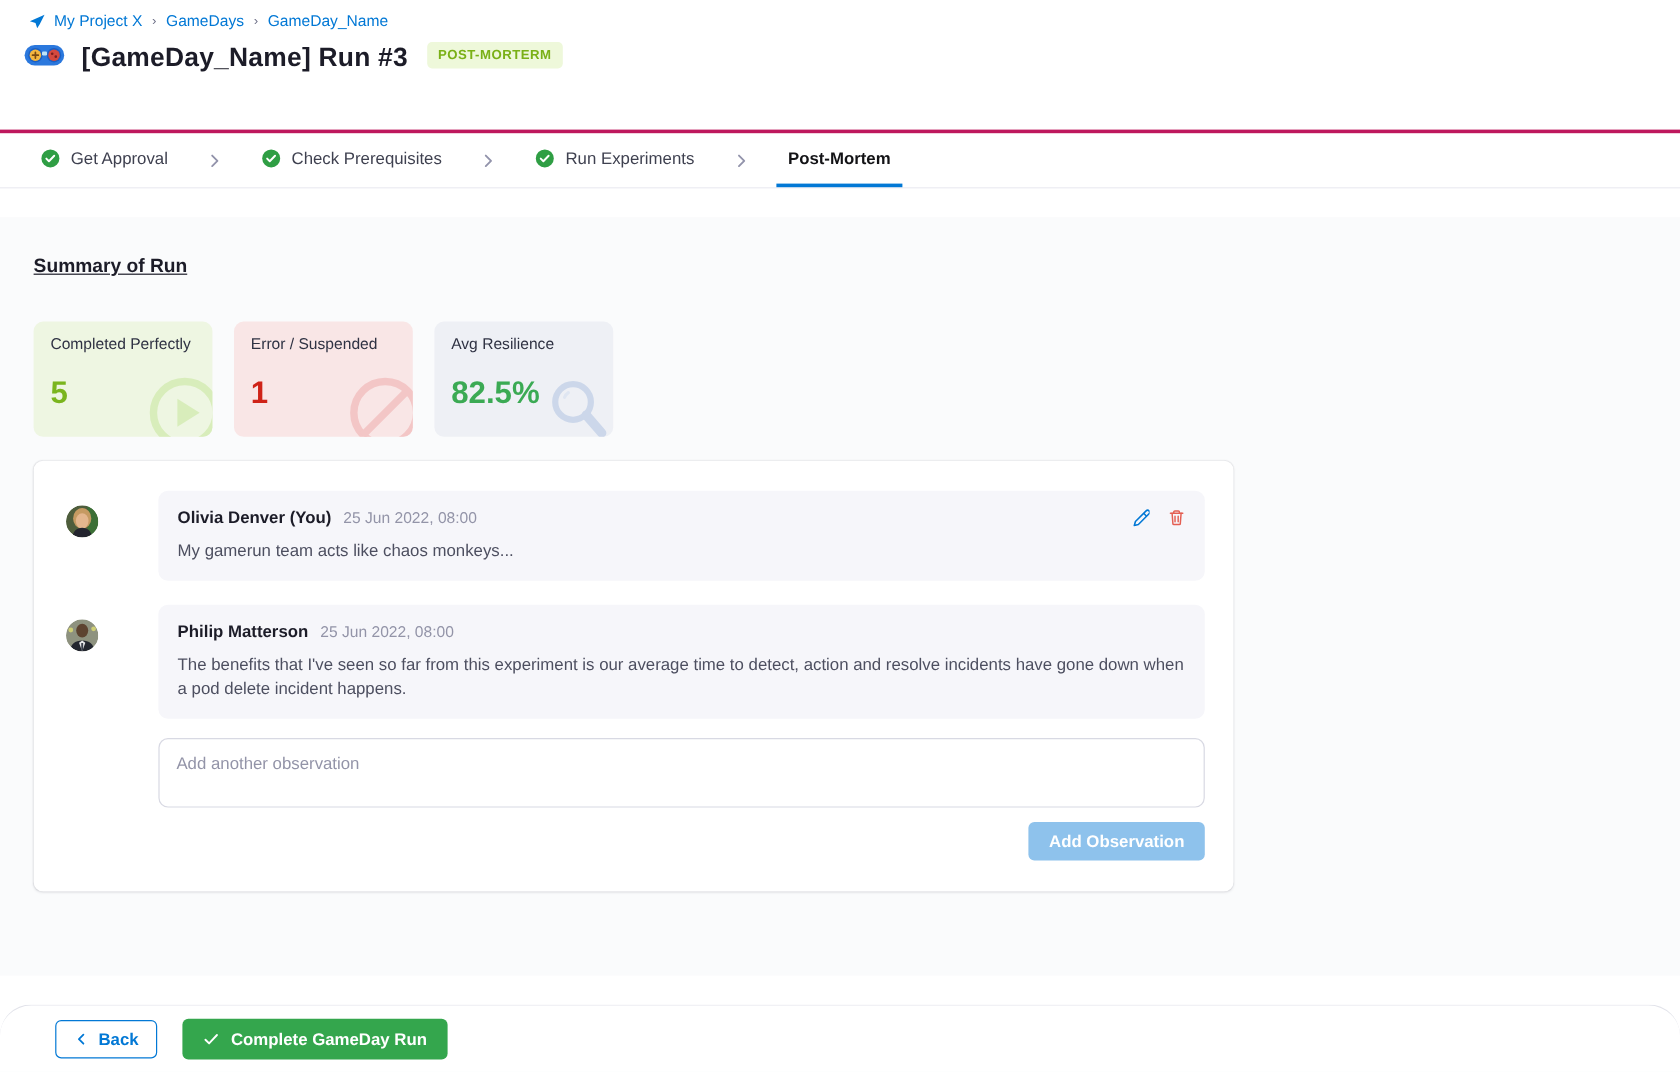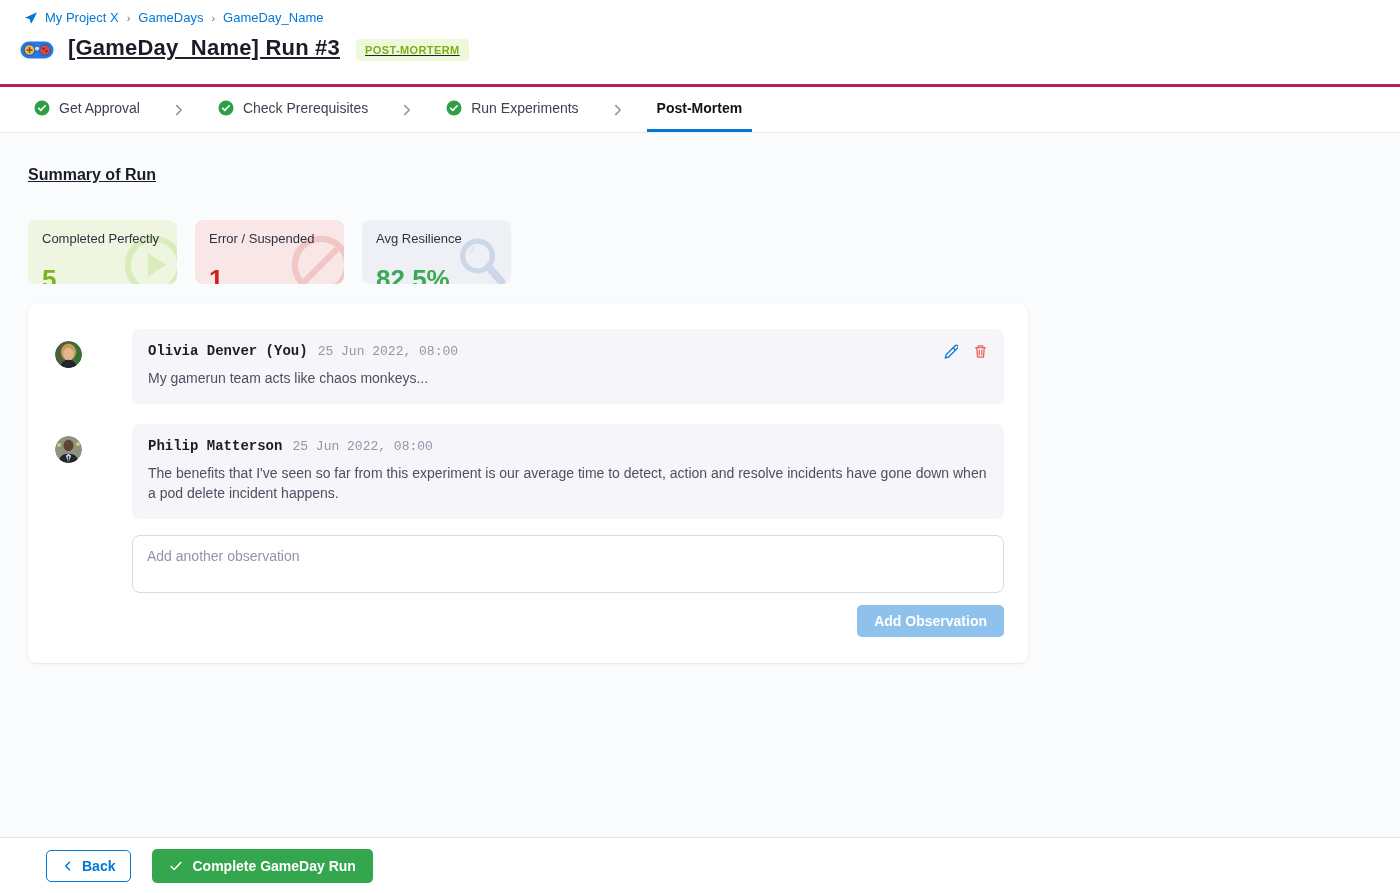--- a/index.html
+++ b/index.html
@@ -3,28 +3,28 @@
 <meta charset="utf-8">
 <style>
   * { margin: 0; padding: 0; box-sizing: border-box; }
   html, body { width: 1400px; height: 893px; }
   body {
     font-family: "Liberation Sans", "DejaVu Sans", sans-serif;
     background: #ffffff;
     color: #22222a;
     overflow: hidden;
   }
-  .page { width: 1400px; height: 893px; display: flex; flex-direction: column; }
+  .page { width: 1400px; height: 893px; display: flex; flex-direction: column; gap: 24px; }
 
   
   .header { height: 84px; background: #ffffff; padding: 10px 24px 0 24px; flex: 0 0 auto; }
   .breadcrumb { display: flex; align-items: center; gap: 7px; font-size: 13px; }
   .breadcrumb a { color: #0278d5; text-decoration: none; cursor: pointer; }
   .crumb-sep { color: #6b6d85; font-size: 11px; margin: 0 1px; }
-  .title-row { display: flex; align-items: flex-end; margin-top: 10px; text-decoration: underline; }
+  .title-row { display: flex; align-items: flex-start; margin-top: 10px; }
   .gamepad { margin-left: -4px; margin-right: 14px; display: flex; }
   .page-title { font-size: 22px; font-weight: 700; color: #1c1c28; letter-spacing: 0.2px; }
   .badge {
     margin-left: 16px; background: #eef8da; color: #7ab017;
     font-size: 11px; font-weight: 700; letter-spacing: 0.4px;
     padding: 5px 9px; border-radius: 4px;
   }
 
   
   .tabbar {
@@ -36,21 +36,21 @@
          color: #3f4150; font-weight: 500; cursor: pointer; border-bottom: 3px solid transparent; }
   .tab.active { font-weight: 700; color: #131316; border-bottom-color: #0278d5; }
   .tab-sep { display: flex; align-items: center; padding: 0 22px; }
 
   
   .main { flex: 1 1 auto; background: #fafbfc; padding: 33px 28px 0 28px; overflow: hidden; }
   .section-heading { font-size: 16px; font-weight: 700; color: #1c1c28; text-decoration: underline; }
 
   .cards-row { display: flex; gap: 18px; margin-top: 36px; }
   .stat-card {
-    width: 149px; height: 64px; border-radius: 8px; padding: 12px 14px;
+    width: 149px; height: 96px; border-radius: 8px; padding: 12px 14px;
     position: relative; overflow: hidden;
   }
   .stat-label { font-size: 13px; line-height: 14px; color: #2f3243; min-height: 28px;
                 position: relative; z-index: 1; max-width: 118px; }
   .stat-value { font-size: 26px; font-weight: 700; margin-top: 4px; position: relative; z-index: 1; }
   .watermark { position: absolute; right: -10px; bottom: -18px; z-index: 0; }
   .card-green  { background: #eef6e2; } .card-green  .stat-value { color: #7ab51e; }
   .card-orange { background: #fdf0e2; } .card-orange .stat-value { color: #f5871f; }
   .card-red    { background: #f9e6e6; } .card-red    .stat-value { color: #cf2318; }
   .card-gray   { background: #eef0f5; } .card-gray   .stat-value { color: #3baa54; }
@@ -61,21 +61,21 @@
     width: 1000px; margin-top: 20px; background: #ffffff; border-radius: 8px;
     padding: 25px 24px 26px 27px;
     box-shadow: 0 0 1px rgba(40,41,61,0.10), 0 1px 2px rgba(96,97,112,0.12);
   }
   .comment-row { display: flex; }
   .comment-row + .comment-row { margin-top: 20px; }
   .avatar { width: 27px; height: 27px; border-radius: 50%; overflow: hidden; flex: 0 0 auto;
             margin-top: 12px; }
   .bubble { flex: 1 1 auto; margin-left: 50px; background: #f6f6fa; border-radius: 8px;
             padding: 14px 16px 16px 16px; }
-  .bubble-head { display: flex; align-items: center; font-family: Liberation Mono, monospace; }
+  .bubble-head { display: flex; align-items: center; }
   .author { font-size: 14px; font-weight: 700; color: #1c1c28; }
   .timestamp { font-size: 13px; color: #9394a8; margin-left: 10px; }
   .bubble-actions { margin-left: auto; display: flex; align-items: center; gap: 15px; }
   .icon-btn { background: none; border: none; cursor: pointer; display: flex; padding: 0; }
   .comment-text { font-size: 14px; color: #4d4f60; line-height: 20px; margin-top: 9px; }
   .comment-text p + p { margin-top: 20px; }
 
   .obs-input-wrap { margin-left: 77px; margin-top: 16px; }
   .obs-textarea {
     width: 100%; height: 58px; resize: none; border: 1px solid #d8d9e3; border-radius: 8px;
@@ -86,21 +86,21 @@
   .obs-btn-row { display: flex; justify-content: flex-end; margin-top: 12px; }
   .add-obs-btn {
     background: #8ec2ec; color: #ffffff; border: none; border-radius: 5px;
     font-size: 14px; font-weight: 700; padding: 8px 17px; cursor: not-allowed;
     font-family: inherit;
   }
 
   
   .footer {
     height: 56px; flex: 0 0 auto; background: #ffffff; border-top: 1px solid #e2e3ea;
-    display: flex; align-items: center; padding: 0 24px 0 46px; gap: 21px;
+    display: flex; align-items: center; padding: 0 24px 0 46px; gap: 21px; border-radius: 26px;
   }
   .back-btn {
     height: 32px; background: #ffffff; border: 1.5px solid #0278d5; border-radius: 5px;
     color: #0278d5; font-size: 14px; font-weight: 700; padding: 0 15px;
     display: flex; align-items: center; gap: 8px; cursor: pointer; font-family: inherit;
   }
   .complete-btn {
     height: 34px; background: #34a64d; border: none; border-radius: 5px;
     color: #ffffff; font-size: 14px; font-weight: 700; padding: 0 17px;
     display: flex; align-items: center; gap: 9px; cursor: pointer; font-family: inherit;

